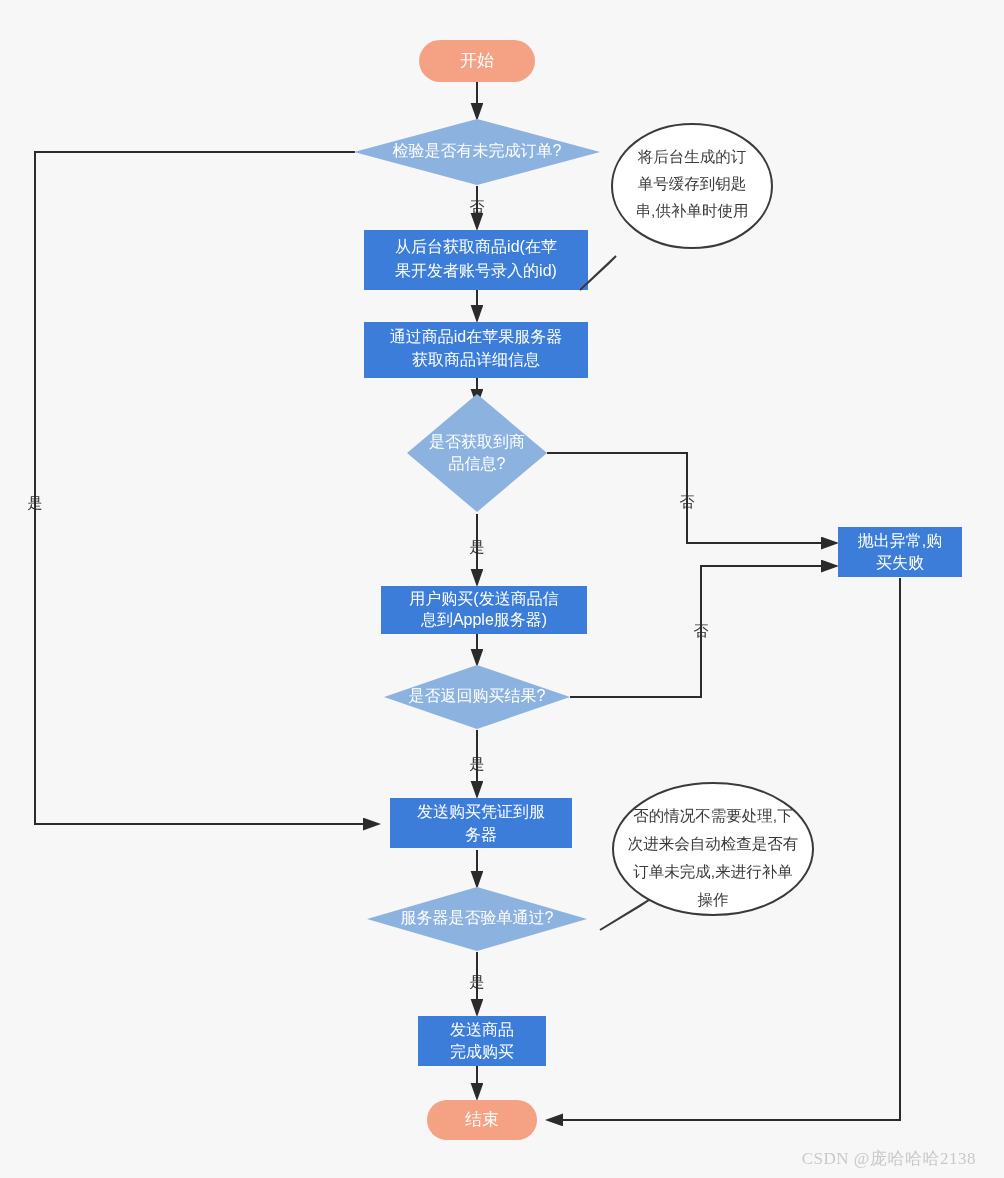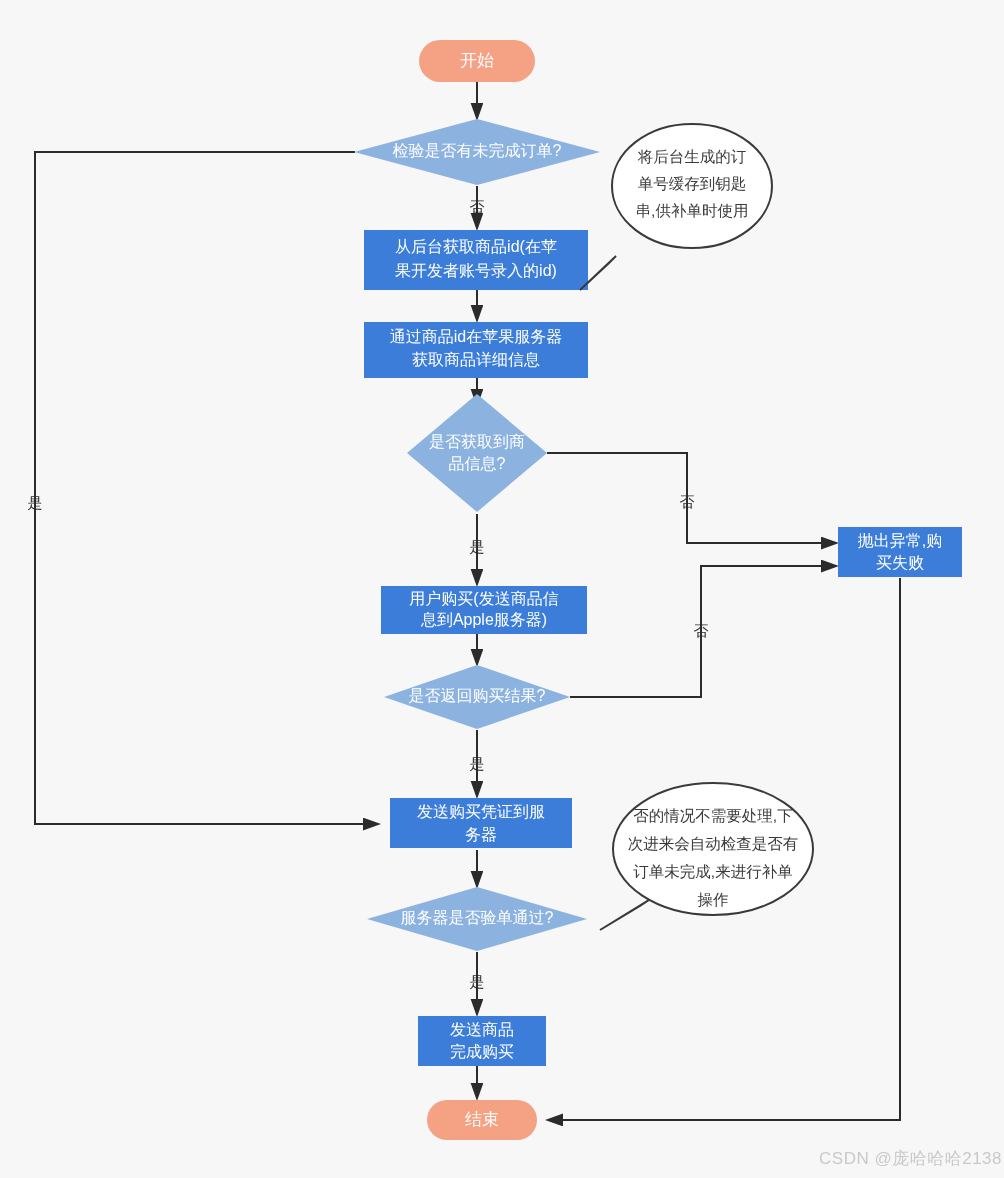--- a/index.html
+++ b/index.html
@@ -54,23 +54,23 @@
     stroke-width: 2;
     fill: none;
   }
   .note-shape {
     fill: #ffffff;
     stroke: #3a3a3a;
     stroke-width: 2;
   }
   .watermark {
     position: absolute;
-    right: 2px;
+    right: 28px;
     bottom: 8px;
-    font-family: Liberation Sans, sans-serif;
+    font-family: Liberation Serif, serif;
     font-size: 17px;
     color: #c9c9c9;
     letter-spacing: 0.5px;
     white-space: nowrap;
     user-select: none;
   }
 </style>
 </head>
 <body>
 

